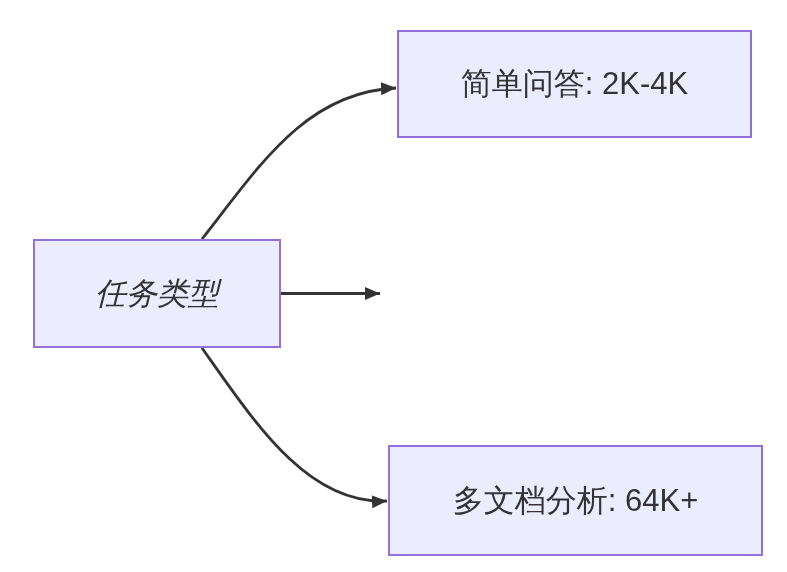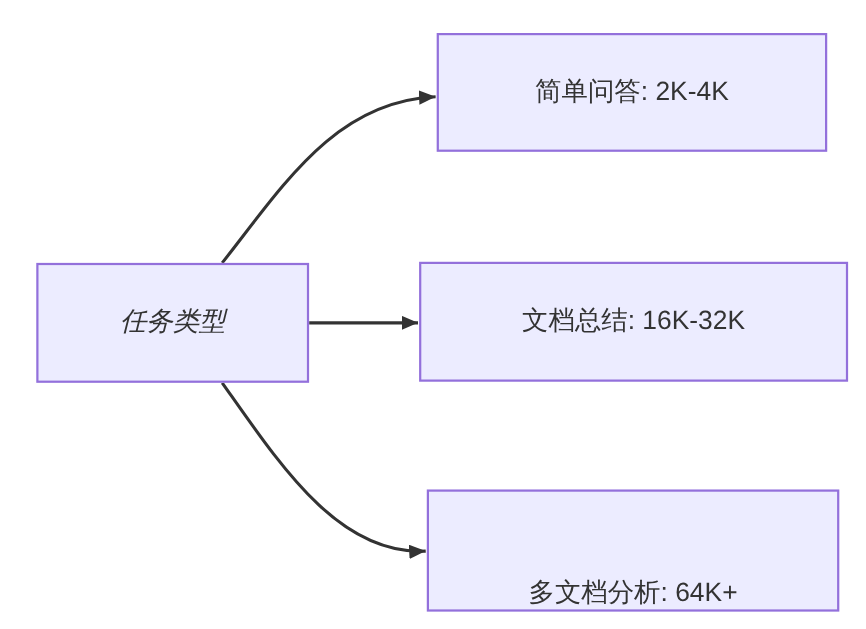--- a/index.html
+++ b/index.html
@@ -23,32 +23,32 @@
     fill: none;
     stroke-width: 2.8px;
     stroke-linecap: butt;
   }
   .node {
     position: absolute;
     box-sizing: border-box;
     background: #ECECFF;
     border: 2.5px solid #9370DB;
     color: #333333;
-    font-size: 24px;
+    font-size: 31px;
     line-height: 1.2;
     display: flex;
     align-items: center;
     justify-content: center;
     text-align: center;
     white-space: nowrap;
   }
   .node-root { left: 33px;  top: 239px; width: 248px; height: 109px; font-style: italic; }
   .node-c1   { left: 397px; top: 30px;  width: 355px; height: 108px; }
   .node-c2   { left: 381px; top: 238px; width: 390px; height: 109px; }
-  .node-c3   { left: 388px; top: 445px; width: 375px; height: 111px; align-items: flex-end; }
+  .node-c3   { left: 388px; top: 445px; width: 375px; height: 111px; }
 </style>
 </head>
 <body>
 
 <div class="canvas">
 
   <svg class="edges" viewBox="0 0 787 572" xmlns="http://www.w3.org/2000/svg">
     <defs>
       <marker id="ah" markerUnits="userSpaceOnUse" markerWidth="16" markerHeight="14" refX="15" refY="6.5" orient="auto">
         <path d="M0,0 L15,6.5 L0,13 Z" fill="#333333"></path>
@@ -60,21 +60,18 @@
   </svg>
 
   <div class="node node-root">
     <span>任务类型</span>
   </div>
 
   <div class="node node-c1">
     <span>简单问答: 2K-4K</span>
   </div>
 
-  <div class="node node-c2">
-    <span>文档总结: 16K-32K</span>
-  </div>
 
   <div class="node node-c3">
     <span>多文档分析: 64K+</span>
   </div>
 
 </div>
 
 </body></html>

